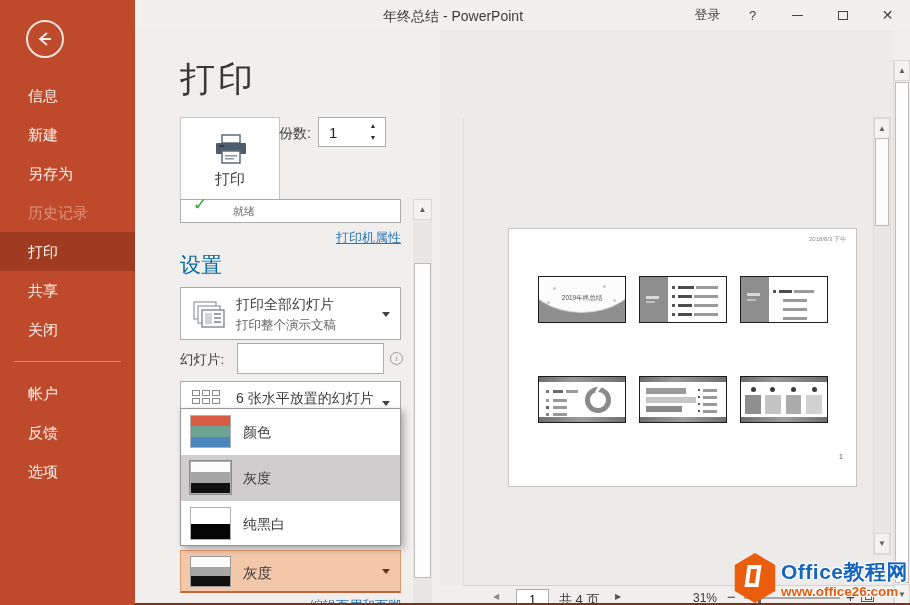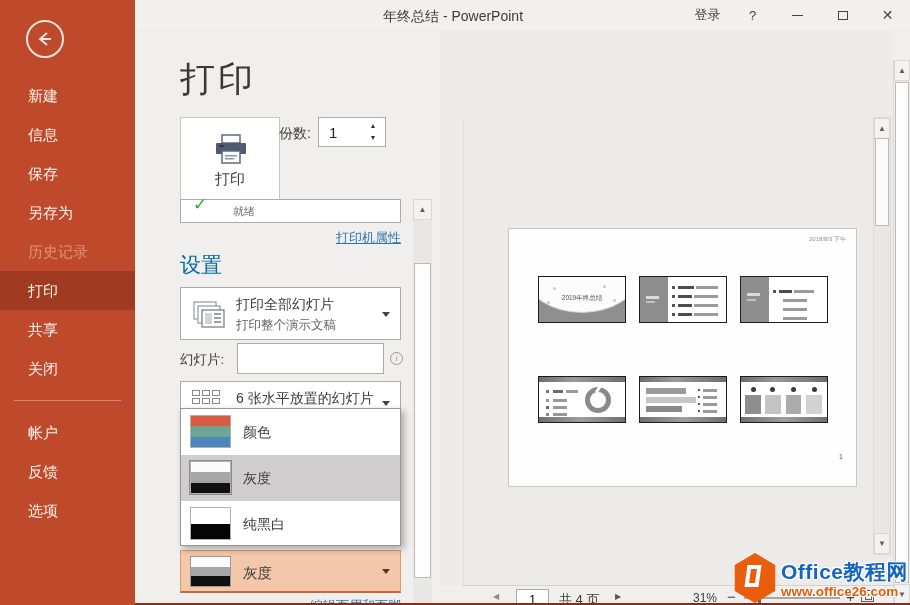--- a/index.html
+++ b/index.html
@@ -178,23 +178,22 @@
   </div>
 </div>
 
 <div class="sidebar">
   <div class="back-btn">
     <svg width="20" height="20" viewBox="0 0 20 20">
         <path d="M12 4 L5 10 L12 16 M5 10 H16" stroke="#F7ECE7" stroke-width="1.8" fill="none"></path>
       </svg>
   </div>
   <div class="nav">
+    <div class="nav-item">信息</div>
     <div class="nav-item">新建</div>
-    <div class="nav-item">信息</div>
-    <div class="nav-item">保存</div>
     <div class="nav-item">另存为</div>
     <div class="nav-item disabled">历史记录</div>
     <div class="nav-item active">打印</div>
     <div class="nav-item">共享</div>
     <div class="nav-item">关闭</div>
     <div class="nav-divider"></div>
     <div class="nav-item">帐户</div>
     <div class="nav-item">反馈</div>
     <div class="nav-item">选项</div>
   </div>

